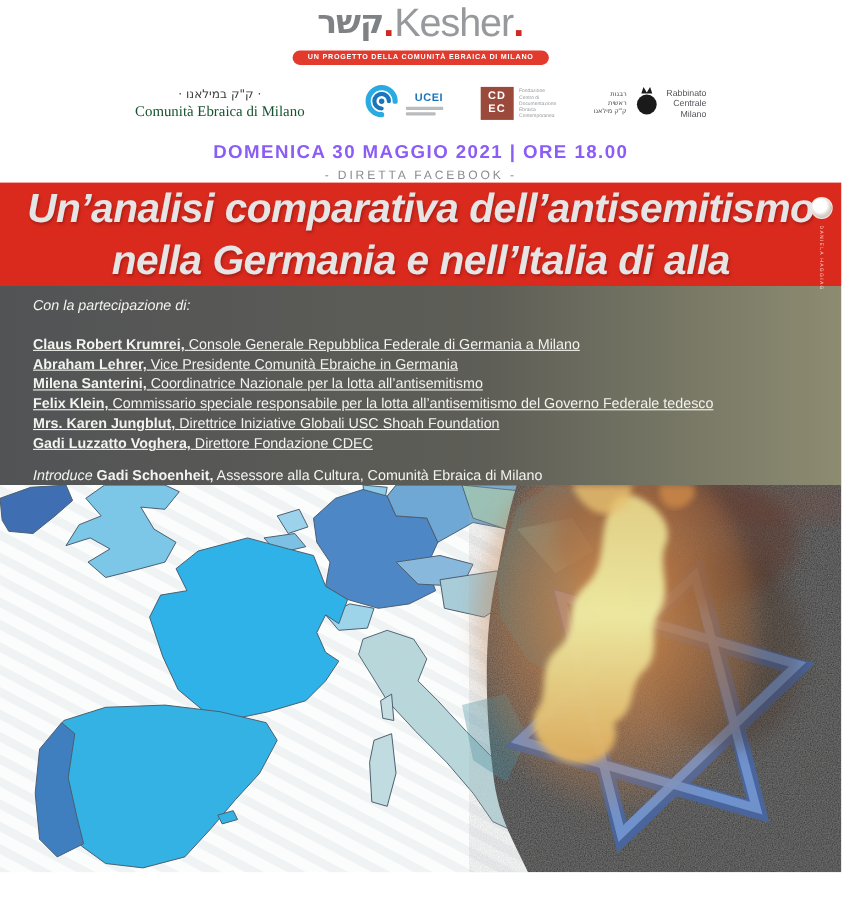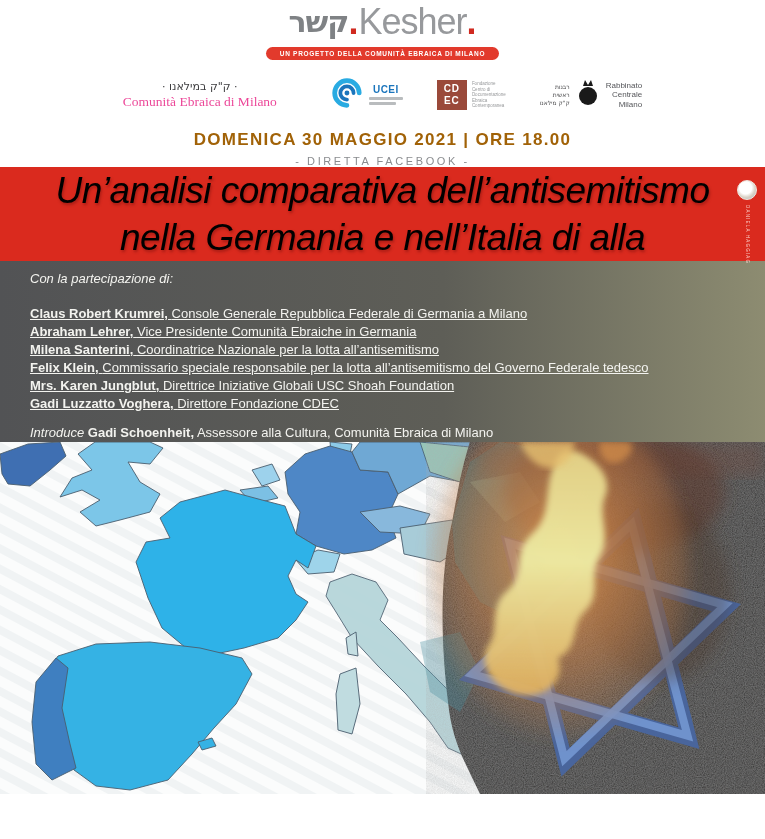--- a/index.html
+++ b/index.html
@@ -11,43 +11,43 @@
   .header { height:170px; background:#fff; text-align:center; position:relative; }
   .kesher-logo { padding-top:1px; line-height:40px; white-space:nowrap; }
   .kesher-hebrew { font-family:"DejaVu Sans", sans-serif; font-weight:bold; font-size:30px; color:#7f8285; letter-spacing:-1px; vertical-align:middle;}
   .kesher-latin { font-size:36px; color:#97999c; letter-spacing:-1px; vertical-align:middle;}
   .kesher-dot { font-size:36px; color:#d02a20; font-weight:bold; vertical-align:middle;}
   .tagline-pill { display:inline-block; background:#e23a2c; color:#fff; font-size:6.5px; font-weight:bold;
                   letter-spacing:.7px; padding:3px 14px 3px; border-radius:9px; margin-top:1px; }
   .partners { display:flex; justify-content:center; align-items:center; gap:34px; margin-top:9px; height:52px; }
   .cem-block { text-align:center; margin-right:16px; }
   .cem-hebrew { font-family:"DejaVu Sans", sans-serif; font-size:11px; color:#3d3d3f; }
-  .cem-name { font-family:"Liberation Serif", serif; font-size:13.5px; color:#ec4899; margin-top:1px; }
+  .cem-name { font-family:"Liberation Serif", serif; font-size:13.5px; color:#14532d; margin-top:1px; }
   .ucei-block { display:flex; align-items:center; gap:4px; }
-  .ucei-text { text-align:center; }
+  .ucei-text { text-align:right; }
   .ucei-abbr { font-size:10px; font-weight:bold; color:#1b75bc; letter-spacing:.5px; }
   .ucei-bar { height:3px; background:#b9bcbe; margin-top:2px; border-radius:1px; }
   .ucei-bar.b1 { width:34px; } .ucei-bar.b2 { width:27px; }
   .cdec-block { display:flex; align-items:center; gap:5px; }
   .cdec-square { width:30px; height:30px; background:#9a493a; color:#fff; font-weight:bold; font-size:10px;
                  line-height:12px; display:flex; flex-direction:column; justify-content:center; text-align:center; letter-spacing:1px; }
   .cdec-lines { text-align:left; }
   .cdec-line { font-size:4.5px; line-height:5.5px; color:#97999b; }
   .rab-block { display:flex; align-items:center; gap:6px; }
   .rab-hebrew { text-align:right; }
   .rab-hebrew-line { font-family:"DejaVu Sans", sans-serif; font-size:6px; line-height:8px; color:#4b4b4d; }
   .rab-lines { text-align:right; }
   .rab-line { font-size:8px; line-height:9.5px; color:#55565a; }
-  .date-line { margin-top:9px; font-size:17px; font-weight:bold; letter-spacing:1.3px; color:#a16207; }
+  .date-line { margin-top:9px; font-size:17px; font-weight:bold; letter-spacing:1.3px; color:#8b5cf6; }
   .broadcast-line { margin-top:5px; font-size:11px; letter-spacing:2.6px; color:#8a8c8f; }
 
   
   .banner { height:121px; background:#da2a1e; display:flex; flex-direction:column; justify-content:center;
             text-align:center; position:relative; }
-  .banner-line { font-style:italic; font-weight:normal; font-size:37px; line-height:47px; color:#000000;
+  .banner-line { font-style:italic; font-weight:bold; font-size:37px; line-height:47px; color:#e5e5e5;
                  letter-spacing:-0.5px; text-shadow:1px 2px 3px rgba(70,0,0,.35); white-space:nowrap; }
   .credit { position:absolute; right:5px; top:13px; width:26px; text-align:center; }
   .credit-circle { width:20px; height:20px; border-radius:50%; margin:0 auto;
                    background:radial-gradient(circle at 42% 38%, #ffffff 40%, #d9d2c6 62%, #9fb0bf 100%);
                    border:1px solid #f1e7e0; }
   .credit-text { margin:4px auto 0; writing-mode:vertical-rl; font-size:4.5px; letter-spacing:1.2px;
                  color:rgba(255,225,220,.9); height:62px; }
 
   .gap { height:5px; background:#fff; }
 

